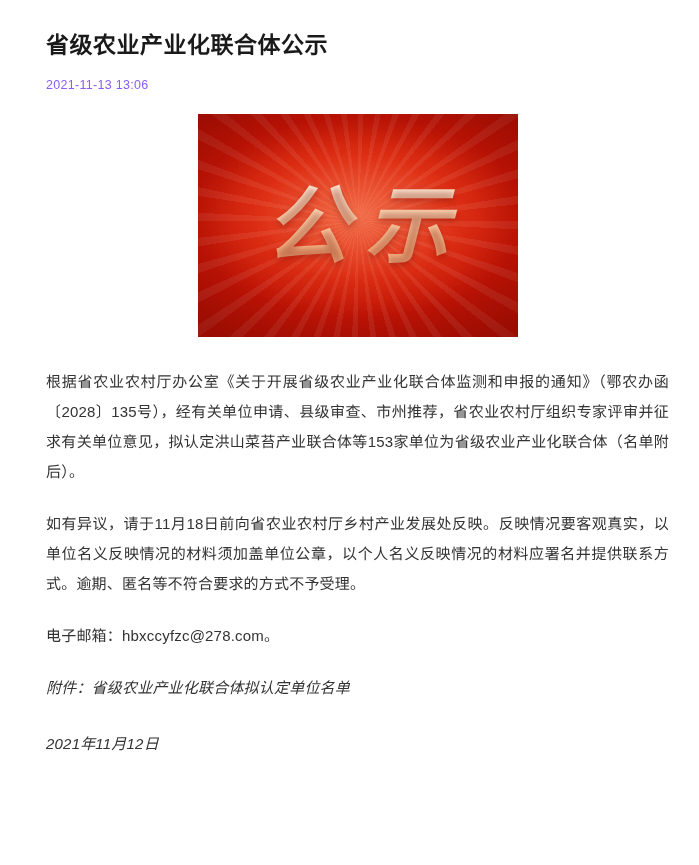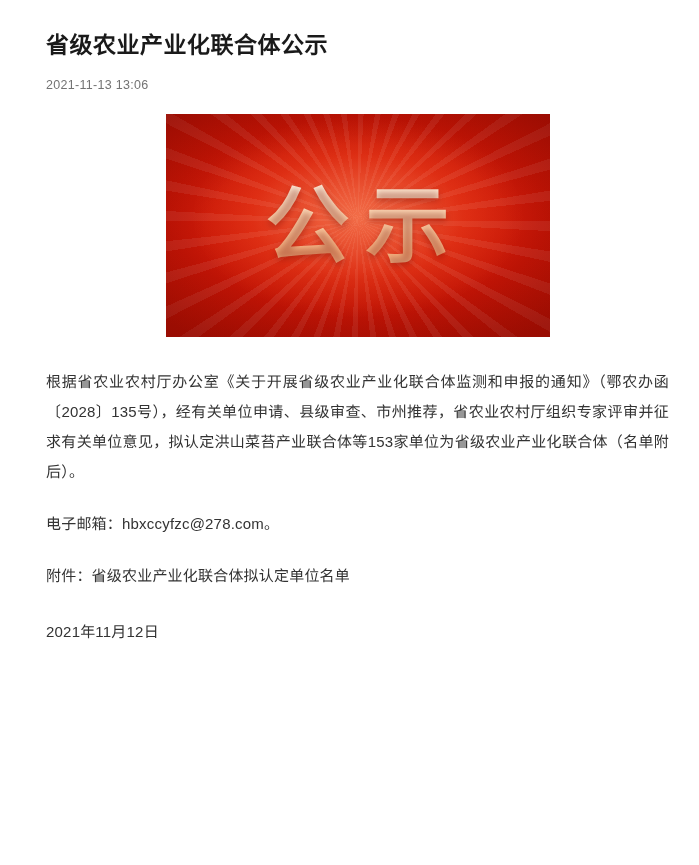--- a/index.html
+++ b/index.html
@@ -25,36 +25,37 @@
   .article-title {
     font-size: 23px;
     line-height: 34px;
     font-weight: bold;
     color: #1a1a1a;
     letter-spacing: 0.5px;
     margin: 0 0 16px 0;
   }
   .article-meta {
     font-size: 12.5px;
-    color: #737373;
+    color: #8b5cf6;
     margin: 0 0 22px 0;
     letter-spacing: 0.3px;
   }
   .figure-wrap {
     text-align: center;
     margin: 0 0 26px 0;
   }
   .banner {
     position: relative;
     display: inline-block;
-    width: 384px;
+    width: 320px;
     height: 223px;
     overflow: hidden;
     background:
       radial-gradient(ellipse 75% 65% at 50% 45%, #e83c22 0%, #d8200c 38%, #c11405 66%, #a90f03 100%);
+    font-style: italic;
   }
   .banner .rays {
     position: absolute;
     inset: 0;
     background:
       repeating-conic-gradient(from 0deg at 50% 48%,
         rgba(255,255,255,0.075) 0deg 3deg,
         rgba(255,255,255,0) 3deg 9deg);
     mix-blend-mode: screen;
   }
@@ -96,20 +97,21 @@
   .body-text p {
     font-size: 15px;
     line-height: 30px;
     color: #333333;
     margin: 0 0 22px 0;
     text-align: justify;
     letter-spacing: 0.2px;
   }
   .body-text p:last-child {
     margin-bottom: 0;
+    font-style: italic;
   }
   .sig {
     margin-top: 26px;
   }
 </style>
 </head>
 <body>
 
 <div class="page">
 
@@ -121,20 +123,21 @@
     <div class="banner">
       <div class="rays"></div>
       <div class="glow"></div>
       <div class="vignette"></div>
       <div class="banner-text">公示</div>
     </div>
   </div>
 
   <div class="body-text">
     <p>根据省农业农村厅办公室《关于开展省级农业产业化联合体监测和申报的通知》（鄂农办函〔2028〕135号），经有关单位申请、县级审查、市州推荐，省农业农村厅组织专家评审并征求有关单位意见，拟认定洪山菜苔产业联合体等153家单位为省级农业产业化联合体（名单附后）。</p>
+    <p>如有异议，请于11月18日前向省农业农村厅乡村产业发展处反映。反映情况要客观真实，以单位名义反映情况的材料须加盖单位公章，以个人名义反映情况的材料应署名并提供联系方式。逾期、匿名等不符合要求的方式不予受理。</p>
     <p>电子邮箱：hbxccyfzc@278.com。</p>
     <p>附件：省级农业产业化联合体拟认定单位名单</p>
   </div>
 
   <div class="body-text sig">
     <p>2021年11月12日</p>
   </div>
 
 </div>
 

